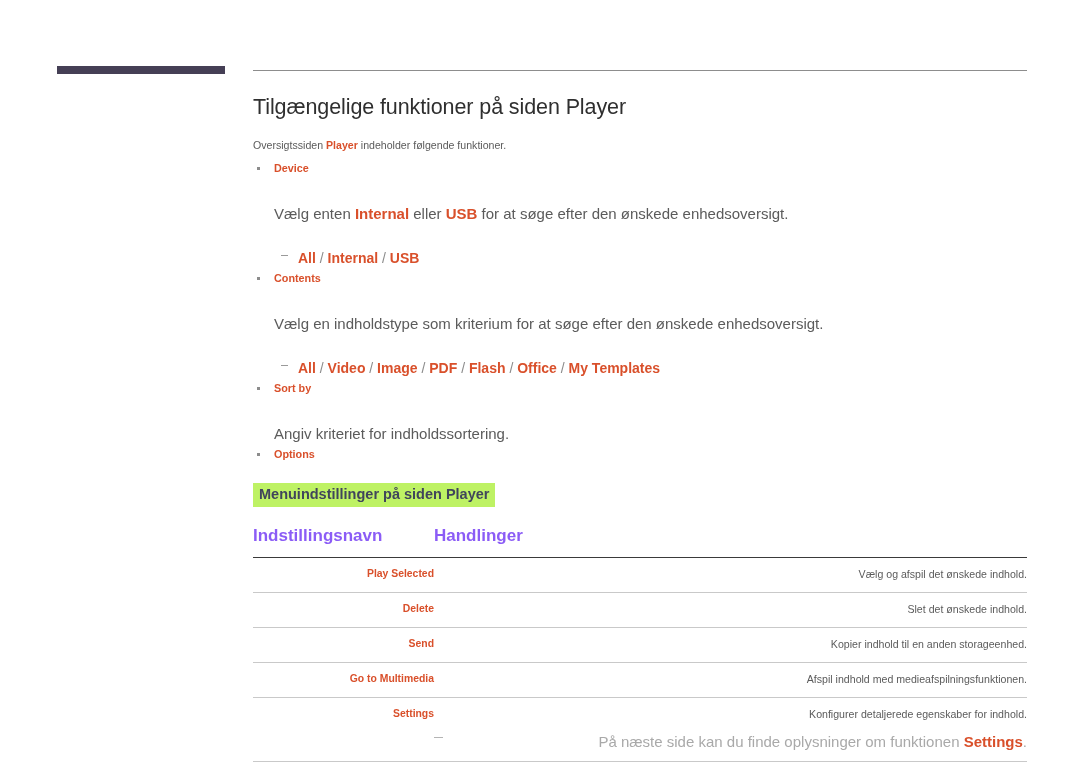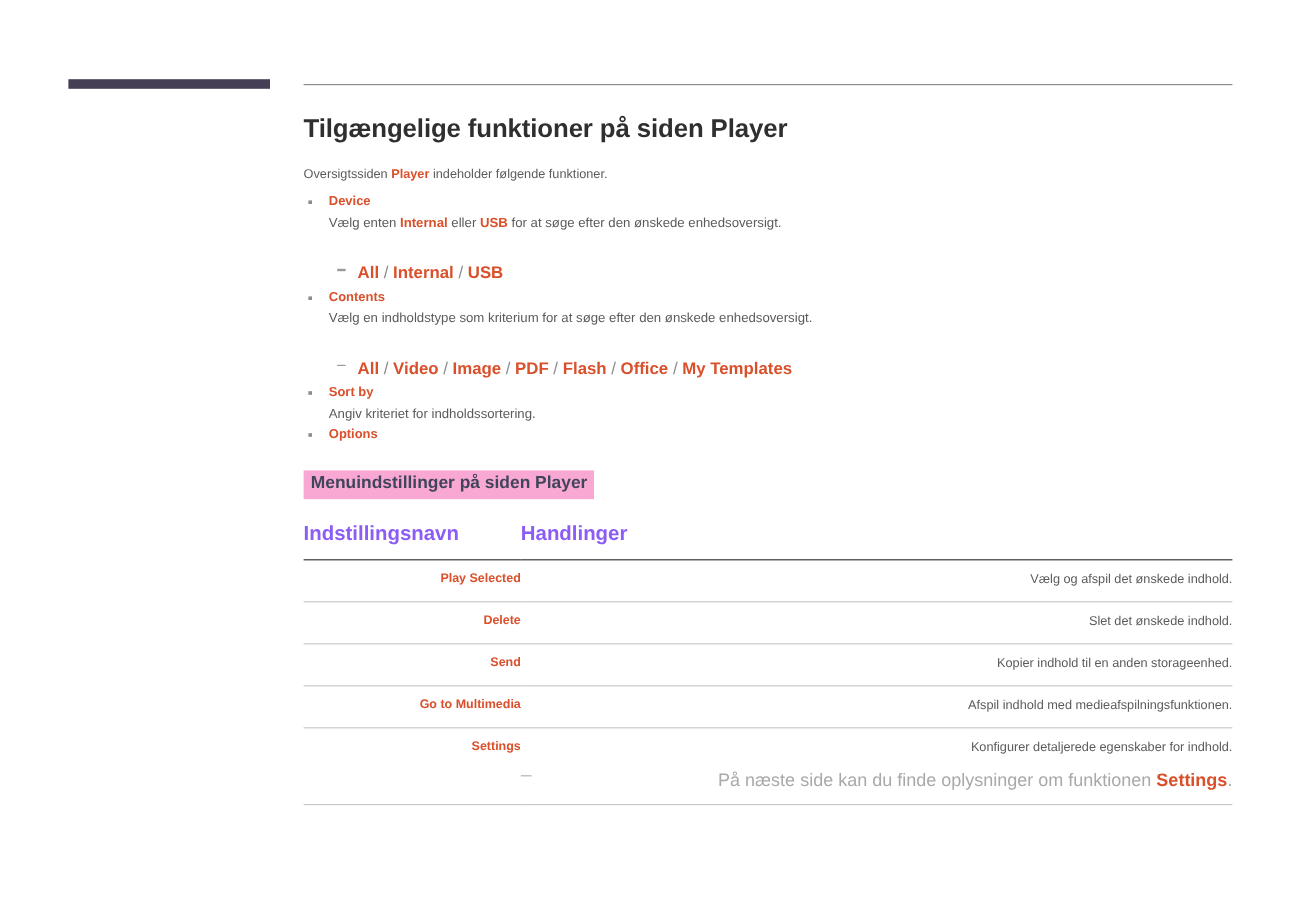--- a/index.html
+++ b/index.html
@@ -43,21 +43,21 @@
   
   .content {
     position: absolute;
     left: 253px;
     top: 95px;
     width: 774px;
   }
 
   .page-title {
     font-size: 21.5px;
-    font-weight: bold;
+    font-weight: normal;
     color: #2f2f2f;
     letter-spacing: -0.1px;
     margin: 0 0 17px 0;
     line-height: 1.2;
   }
 
   .intro {
     font-size: 10.6px;
     color: #5b5b5b;
     margin: 0 0 7px 0;
@@ -93,23 +93,24 @@
     position: absolute;
     left: 4px;
     top: 7px;
     width: 3px;
     height: 3px;
     background: #8c8c8c;
   }
 
   .b-desc {
     padding-left: 21px;
-    font-size: 11px;
+    font-size: 15px;
     color: #5b5b5b;
     line-height: 1.6;
+    margin-top: 24px;
   }
 
   .b-sub {
     position: relative;
     padding-left: 45px;
     font-size: 14px;
     font-weight: bold;
     color: #d9502b;
     line-height: 1.75;
     margin-top: 20px;
@@ -123,21 +124,21 @@
     background: #9a9a9a;
   }
 
   
   .section-heading-wrap {
     margin-top: 20px;
     margin-bottom: 19px;
   }
   .section-heading {
     display: inline-block;
-    background: #f9a8d4;
+    background: #bef264;
     color: #40455b;
     font-size: 14.5px;
     font-weight: bold;
     padding: 3px 6px 4px 6px;
     line-height: 1.2;
   }
 
   
   .tbl {
     width: 774px;

